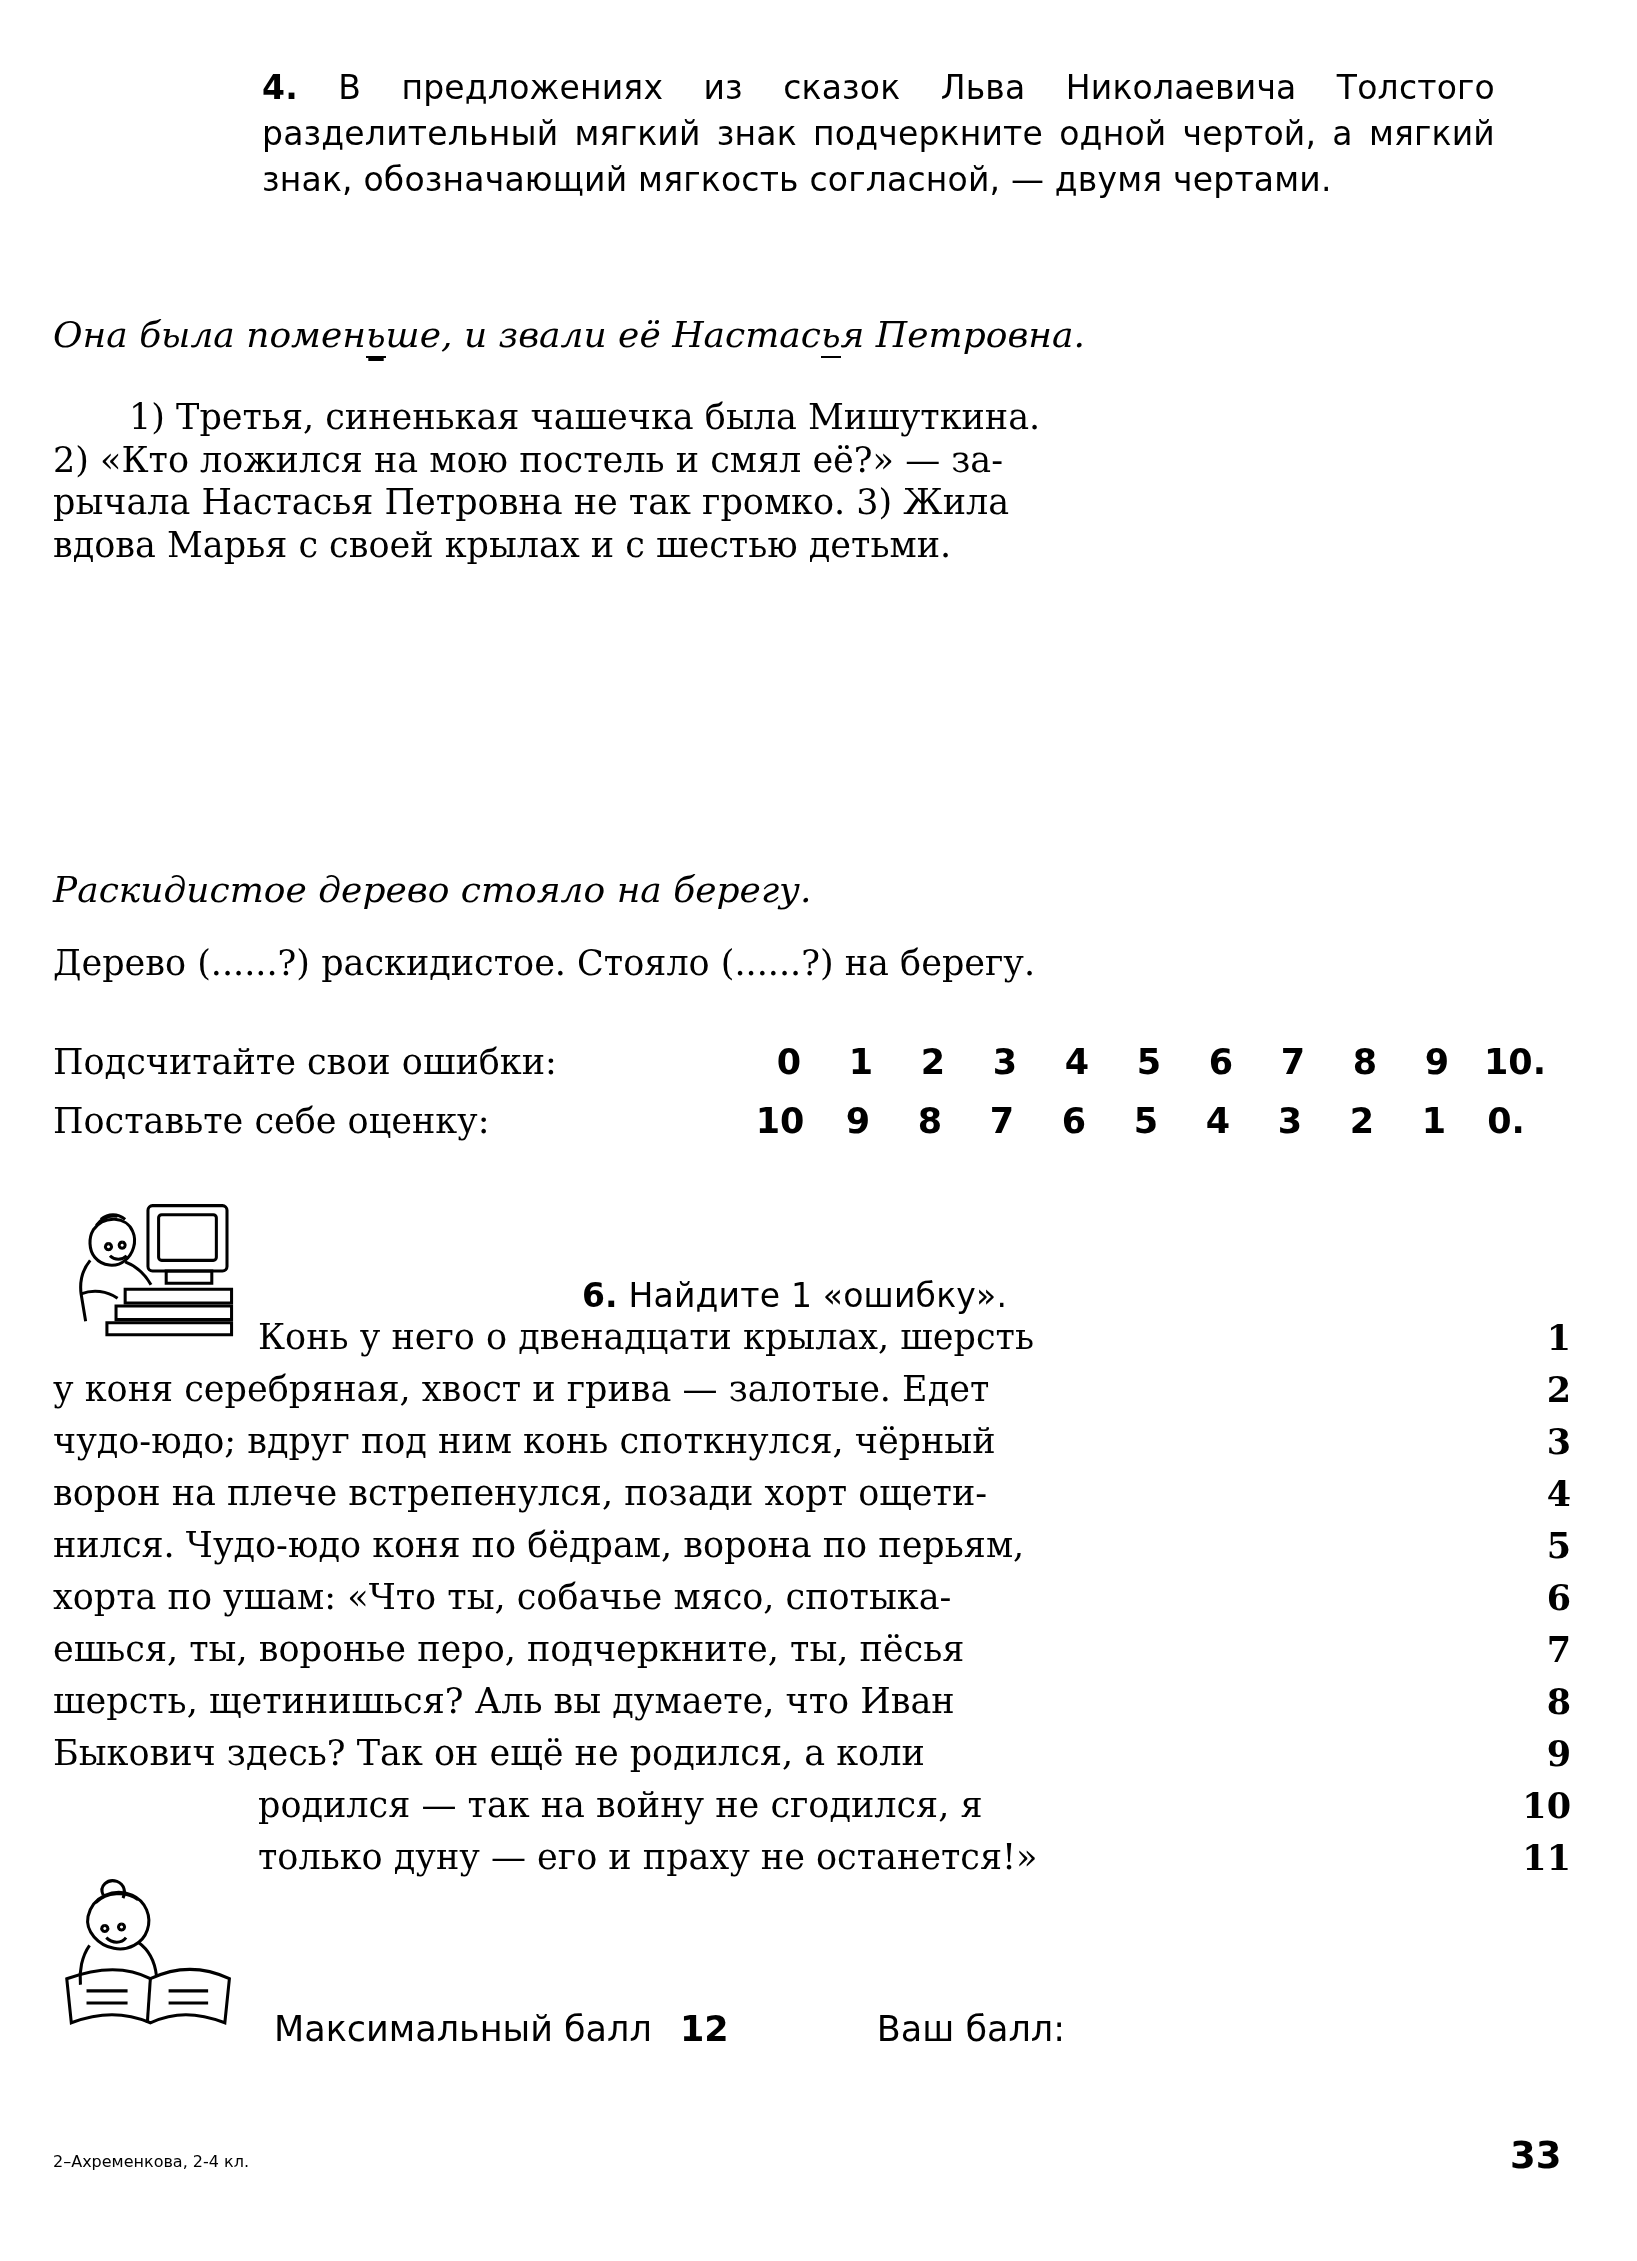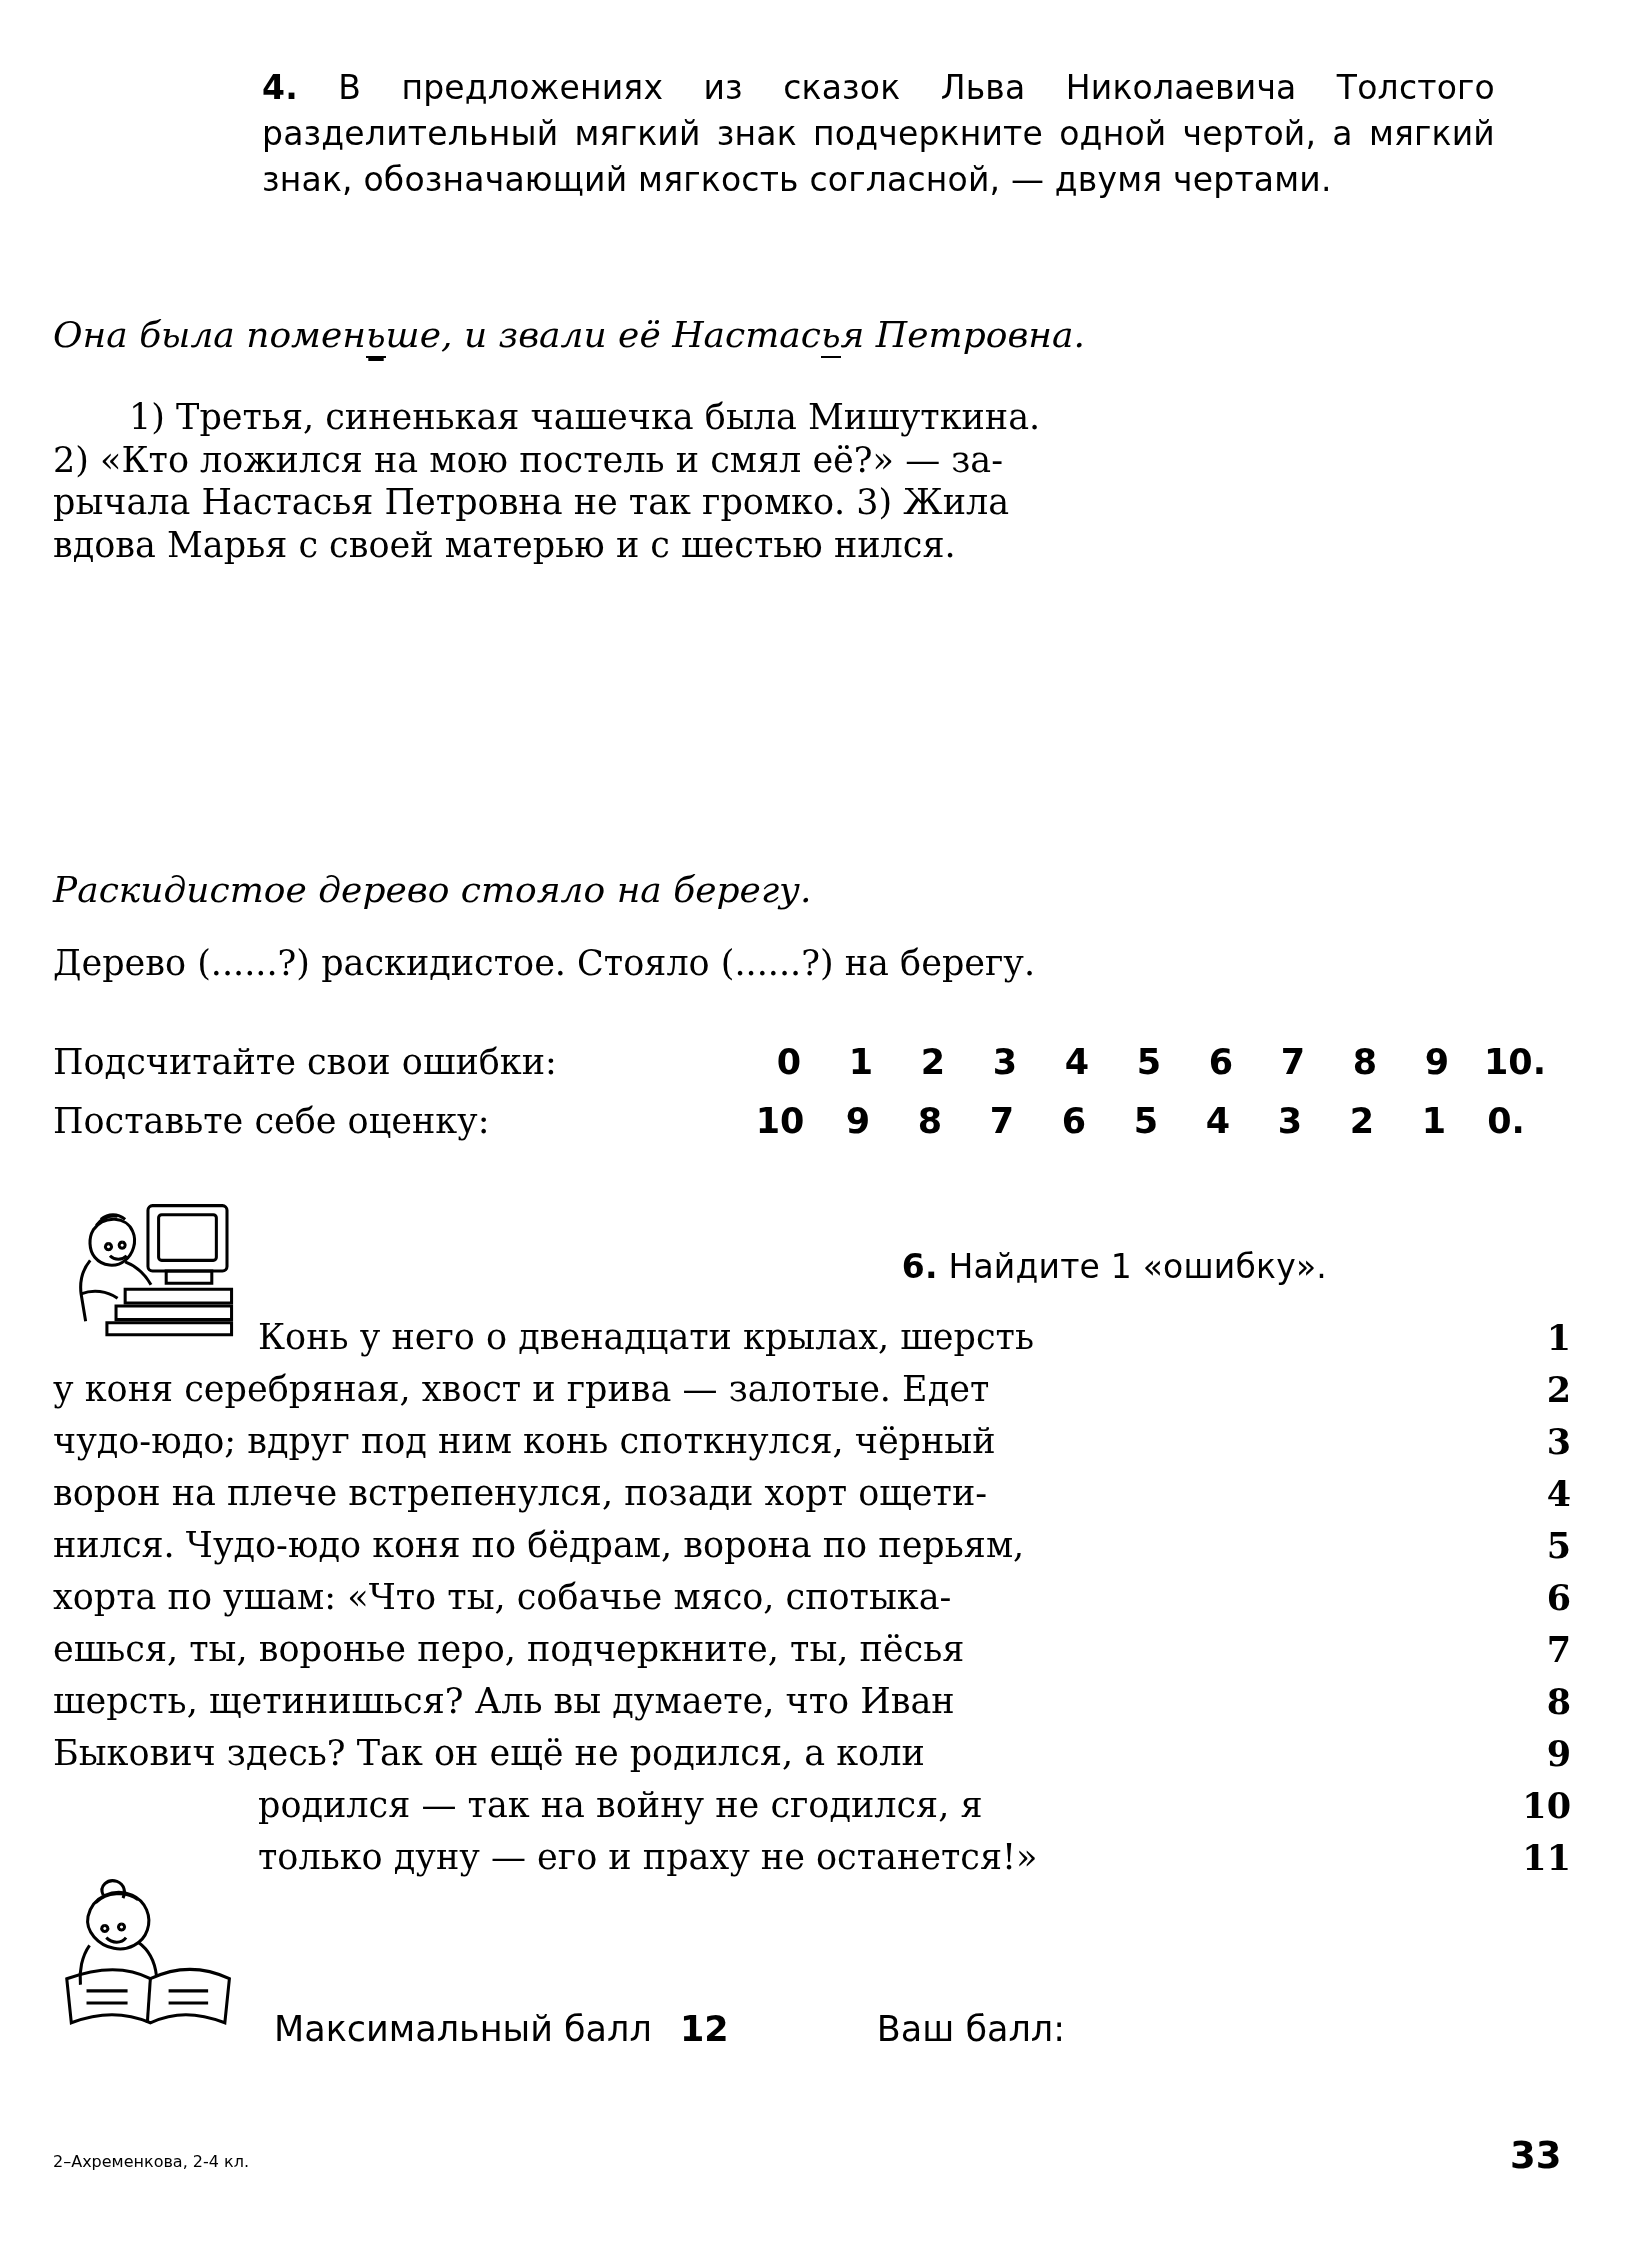--- a/index.html
+++ b/index.html
@@ -114,21 +114,21 @@
     <div class="numbered-line" style="padding-left:76px; letter-spacing:0px; line-height:1.22;">
       <span>1) Третья,  синенькая  чашечка  была  Мишуткина.</span>
     </div>
     <div class="numbered-line" style="line-height:1.22;">
       <span>2) «Кто  ложился  на  мою  постель  и  смял  её?»  —  за-</span>
     </div>
     <div class="numbered-line" style="line-height:1.22;">
       <span>рычала  Настасья  Петровна  не  так  громко.  3) Жила</span>
     </div>
     <div class="numbered-line" style="line-height:1.22;">
-      <span>вдова  Марья  с  своей  матерью  и  с  шестью  нился.</span>
+      <span>вдова  Марья  с  своей  крылах  и  с  шестью  детьми.</span>
     </div>
   </div>
 
 
   <div class="blk example-ital" style="left:53px; top:867px; width:1529px;">Раскидистое дерево стояло на берегу.</div>
 
   <div class="blk" style="left:53px; top:943px; width:1529px; font-family:'DejaVu Serif',serif; font-size:35px; white-space:nowrap;">Дерево  (......?)  раскидистое.  Стояло  (......?)  на  берегу.</div>
 
   <div class="blk" style="left:53px; top:1042px; width:1529px;">
     <div style="position:relative; height:50px;">
@@ -166,21 +166,21 @@
         <path d="M92 62 a4 4 0 1 0 0.1 0"></path>
         <path d="M76 80 c6 6 16 6 22 0"></path>
 
         <path d="M50 86 c-10 12 -14 28 -12 44 l6 36"></path>
         <path d="M96 88 c16 6 26 16 34 30"></path>
         <path d="M38 130 c16 -6 34 -4 48 6"></path>
       </g>
     </svg>
   </div>
 
-  <div class="blk task" style="left:262px; top:1244px; width:1065px; text-align:right;">
+  <div class="blk task" style="left:262px; top:1273px; width:1065px; text-align:center;">
     <span class="num">6.</span>
     <span>Найдите 1 «ошибку».</span>
   </div>
 
   <div class="blk" style="left:53px; top:1320px; width:1518px;">
     <div class="numbered-line" style="height:52px; padding-left:205px;">
       <span>Конь  у  него  о  двенадцати  крылах,  шерсть</span>
       <span class="ln">1</span>
     </div>
     <div class="numbered-line" style="height:52px;">

